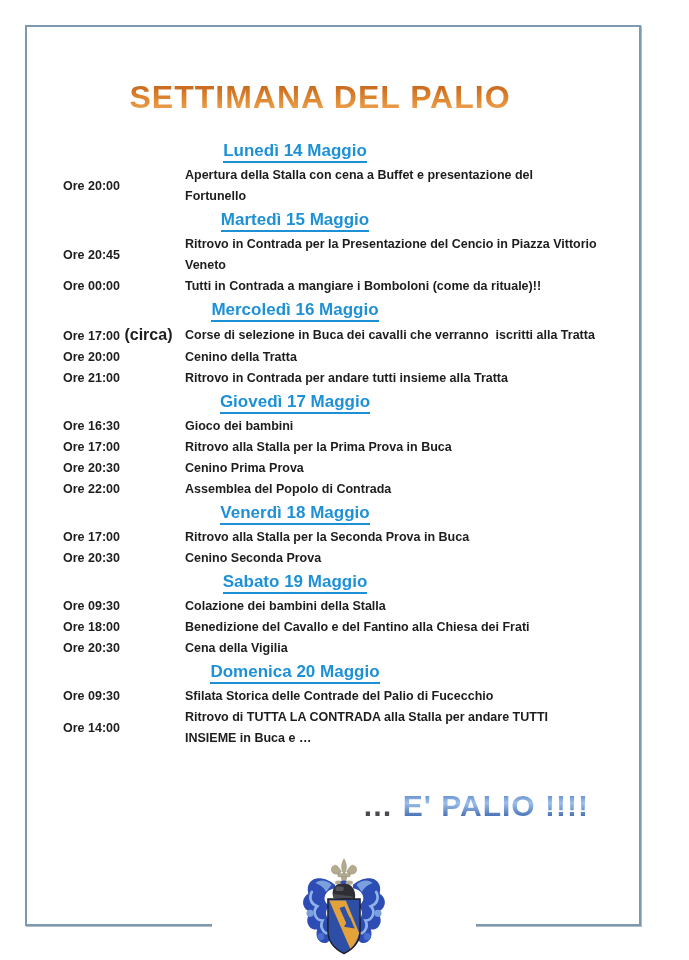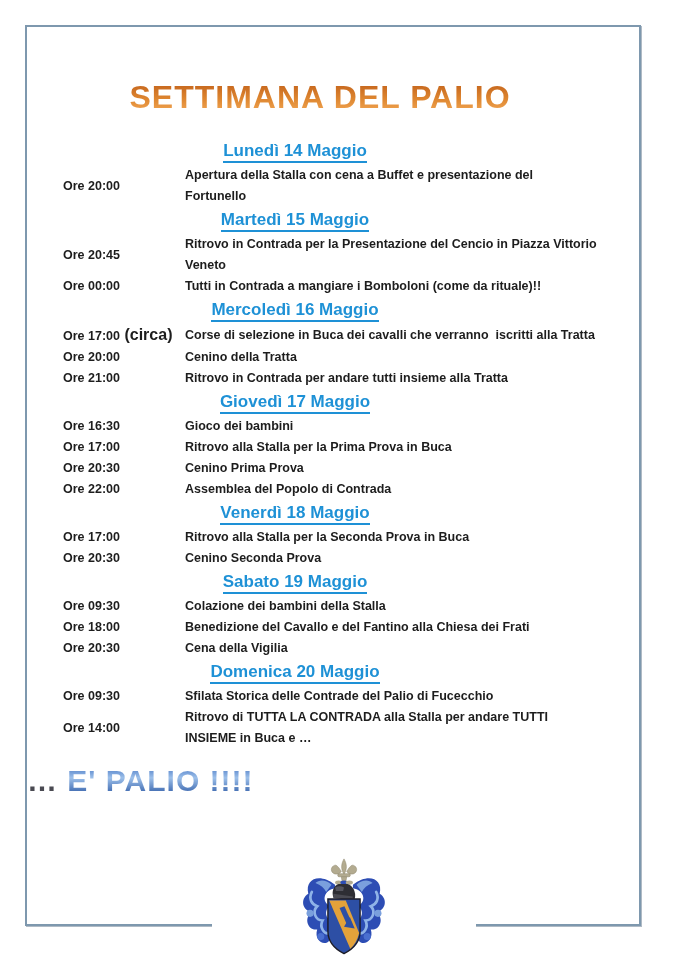--- a/index.html
+++ b/index.html
@@ -35,21 +35,21 @@
     border-bottom:2px solid #1e91d6;padding-bottom:0px;
   }
   .event-row{
     display:flex;align-items:center;padding-left:36px;
     font-size:12.5px;font-weight:bold;color:#1d1d1d;line-height:21px;
   }
   .event-time{flex:0 0 122px;white-space:pre;}
   .event-time-note{font-size:16px;font-weight:bold;}
   .event-desc{white-space:pre;flex:1 1 auto;}
   .closing{
-    margin-top:13px;text-align:left;padding-right:50px;
+    margin-top:38px;text-align:right;padding-right:50px;
     font-size:30px;font-weight:bold;line-height:38px;letter-spacing:1px;
   }
   .closing-dots{color:#4a4a52;}
   .crest-box{
     position:absolute;left:212px;top:856px;width:264px;height:104px;
     background:#ffffff;z-index:2;display:flex;justify-content:center;align-items:flex-start;
   }
   .crest-box svg{display:block;margin-top:2px;}
 </style>
 </head>

